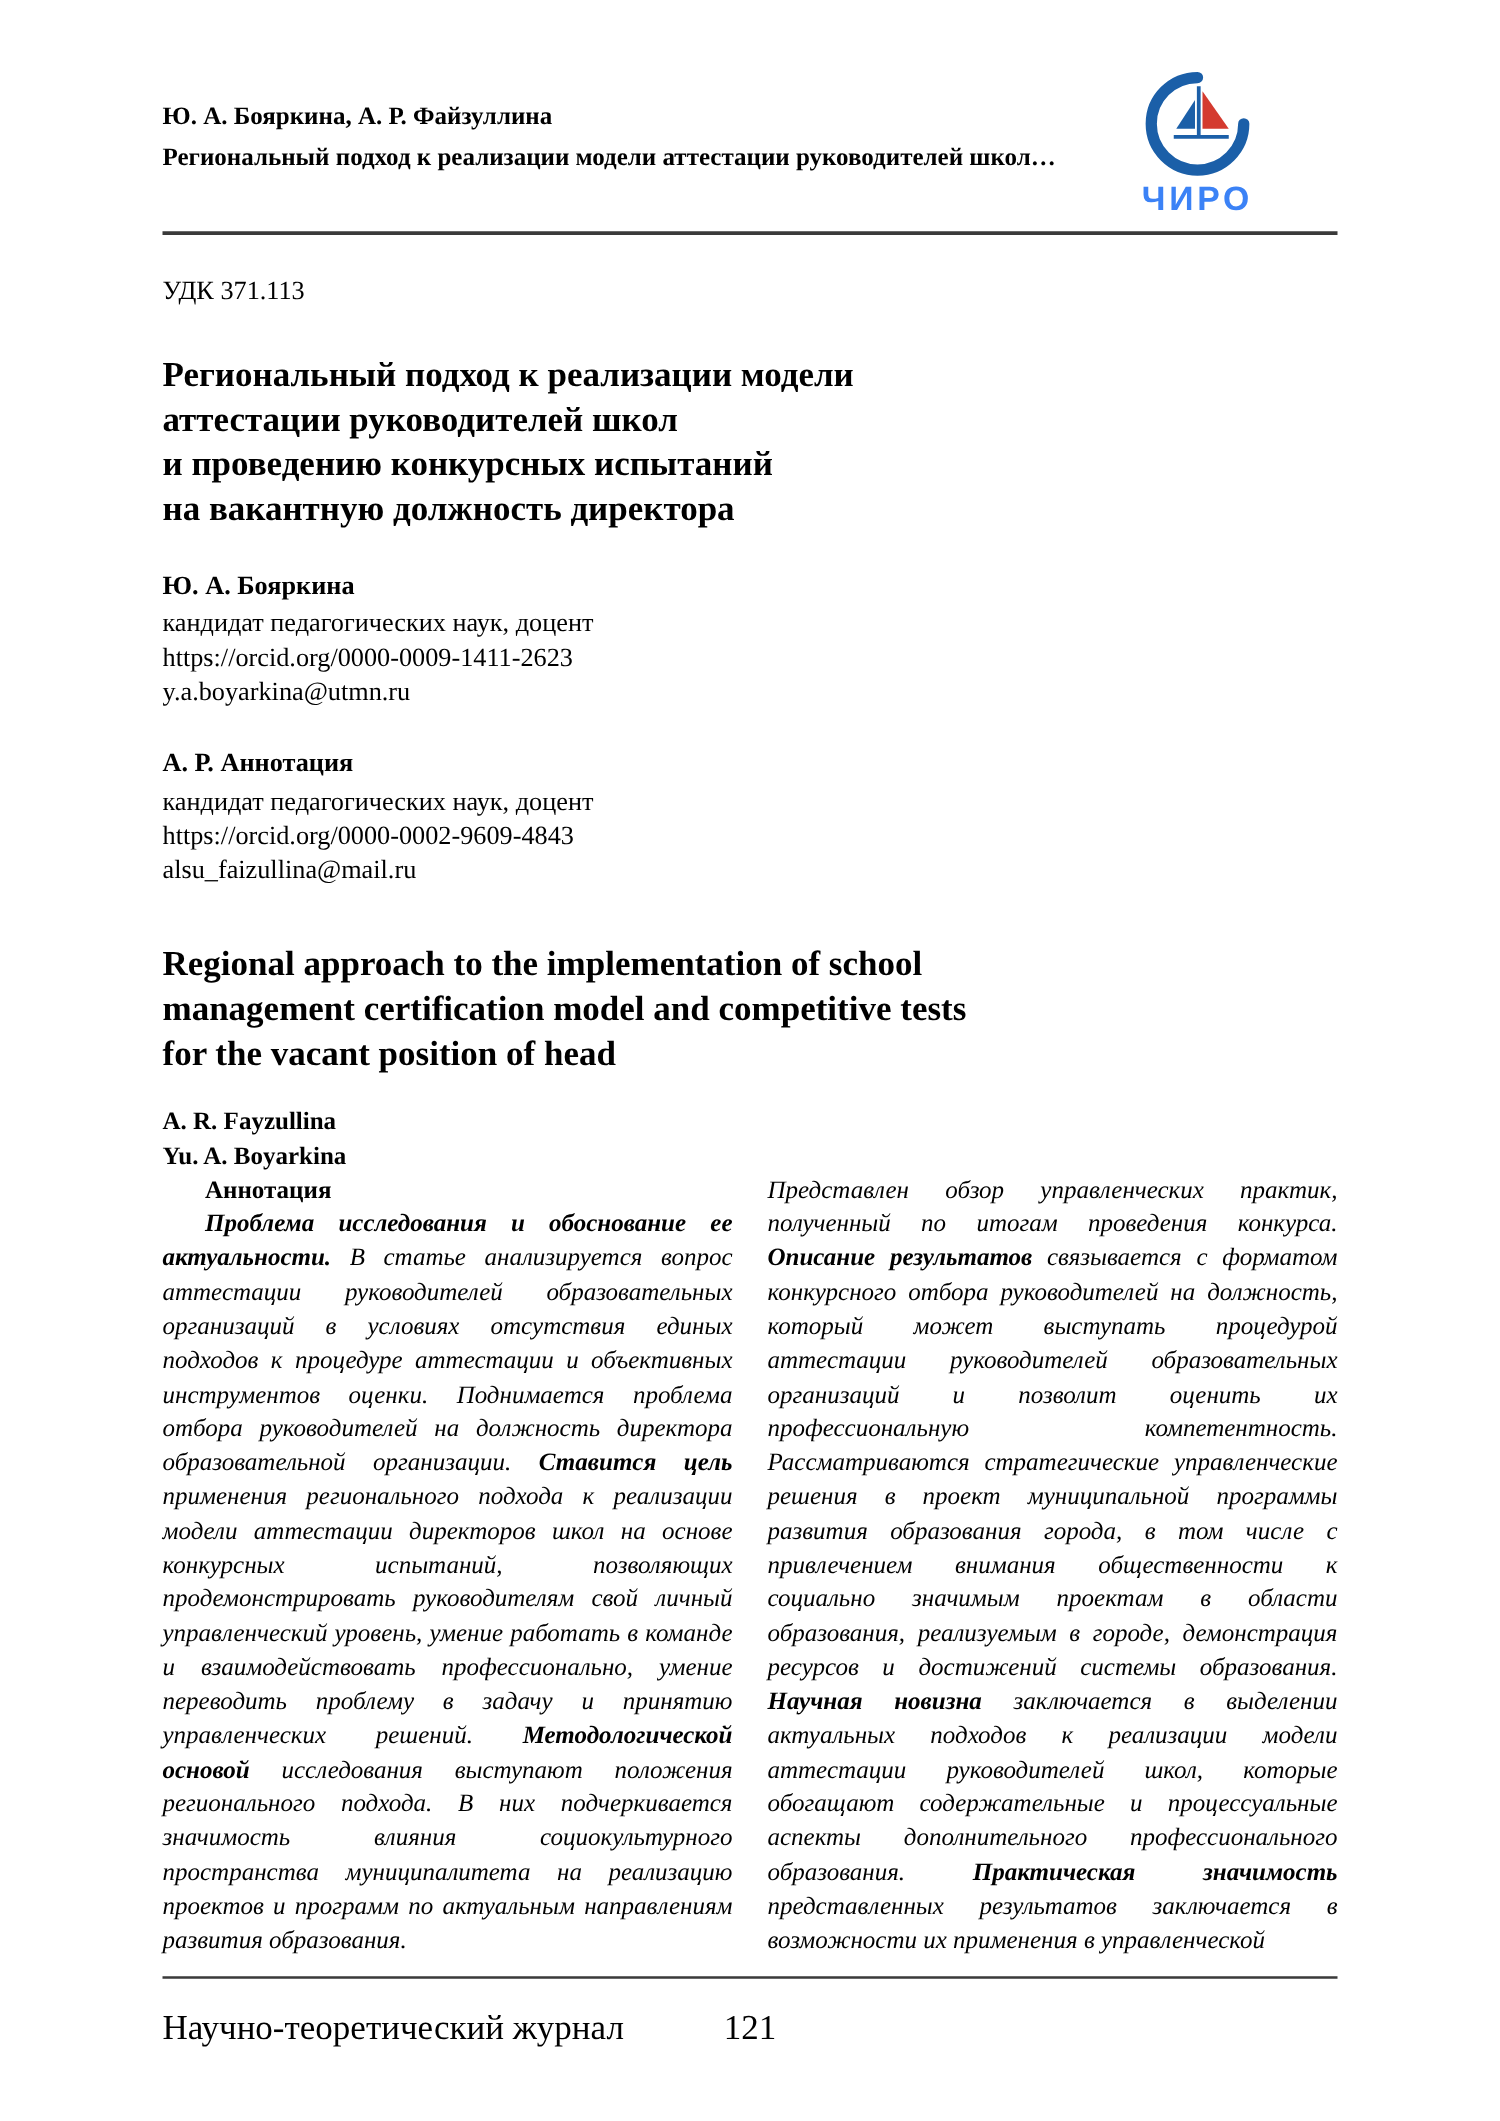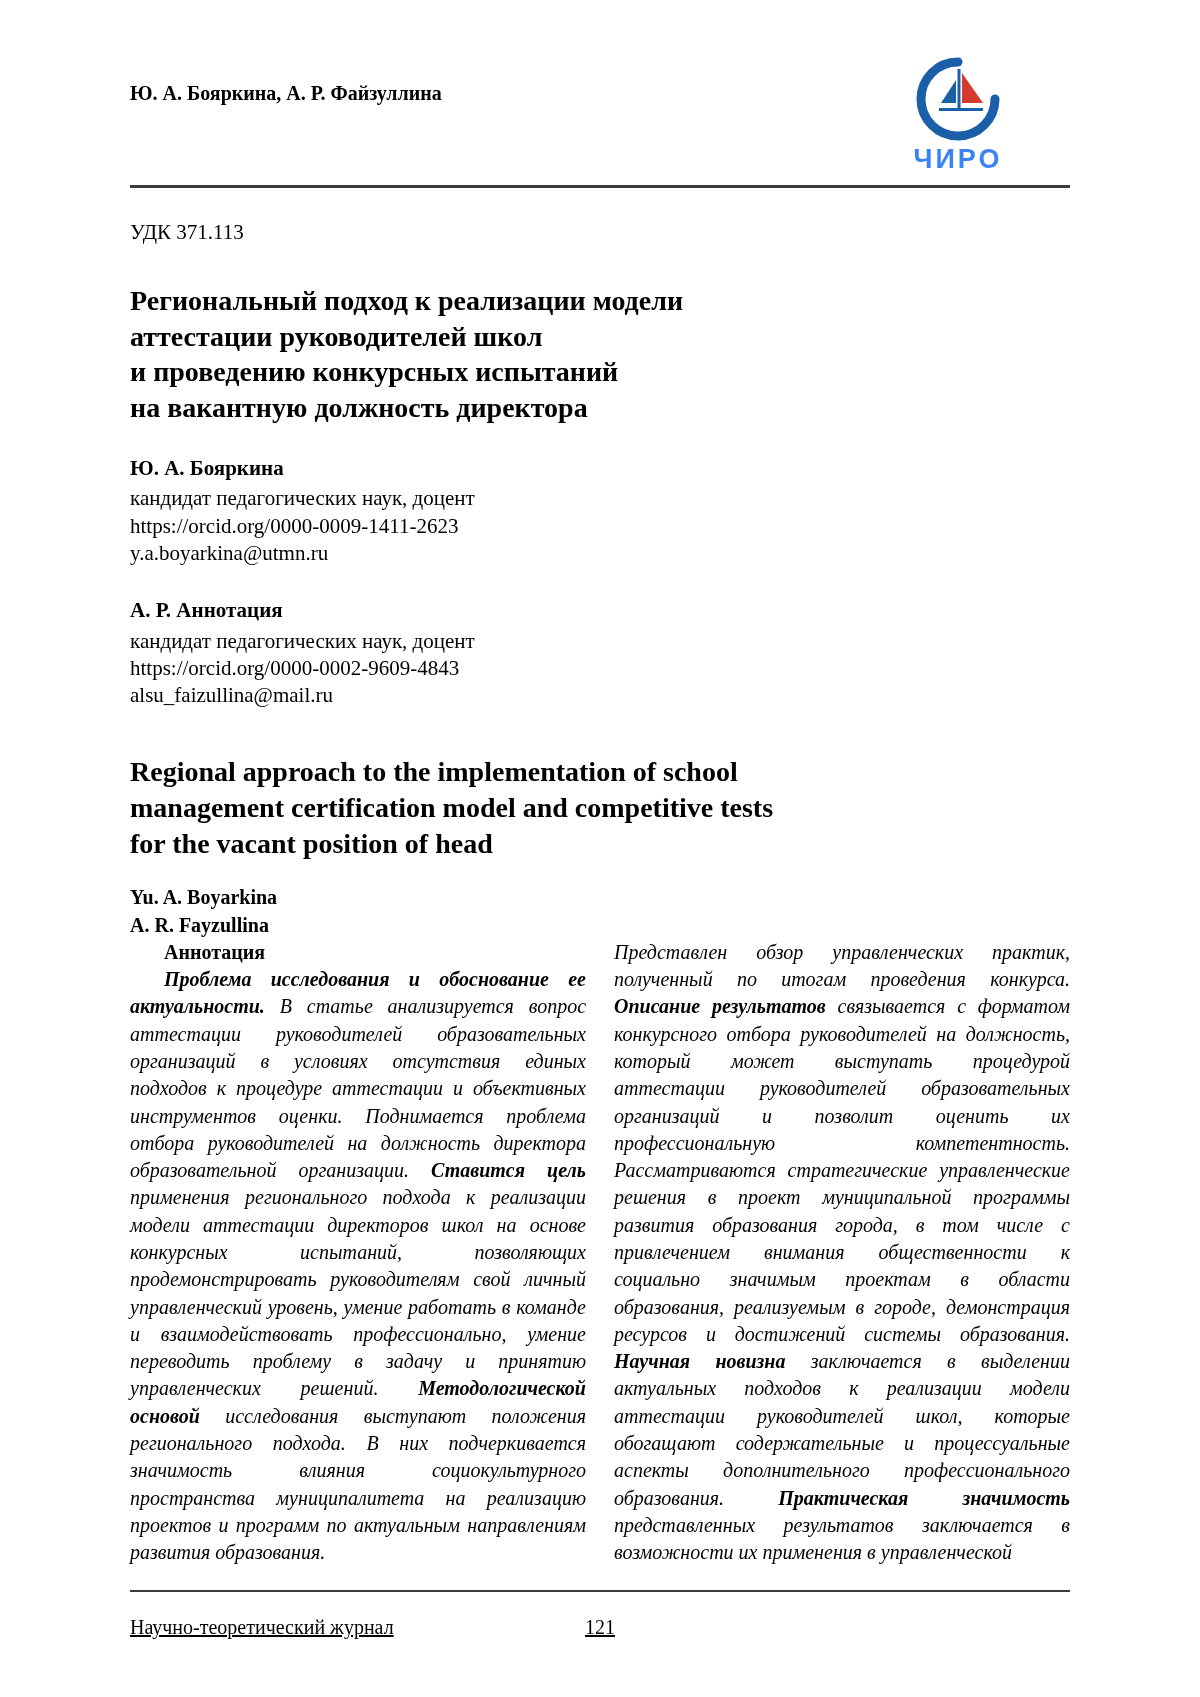--- a/index.html
+++ b/index.html
@@ -53,33 +53,34 @@
     hyphens:auto; -webkit-hyphens:auto;
   }
   .abstract-heading { font-weight:bold; text-indent:34px; }
   .abstract-text { font-style:italic; }
   .abstract-text.indent { text-indent:34px; }
   .abstract-text .b { font-weight:bold; }
 
   
   .footer { position:absolute; left:130px; right:130px; bottom:58px; }
   .footer-rule { border:none; border-top:2px solid #3a3a3a; margin-bottom:24px; }
-  .footer-row { display:grid; grid-template-columns:1fr auto 1fr; font-size:20px; align-items:baseline;text-decoration:underline; }
+  .footer-row { display:grid; grid-template-columns:1fr auto 1fr; font-size:28px; align-items:baseline; }
   .footer-journal { text-align:left; }
   .footer-page { text-align:center; }
   .footer-issue { text-align:right; }
 </style>
 </head>
 <body>
 
 <div class="page">
 
   <header class="header">
     <div class="header-text">
       <div class="header-authors">Ю. А. Бояркина, А. Р. Файзуллина</div>
+      <div class="header-running-title">Региональный подход к реализации модели аттестации руководителей школ…</div>
     </div>
     <div class="logo">
       <svg width="86" height="86" viewBox="0 0 86 86" aria-hidden="true">
         <path d="M 43 6 A 37 37 0 1 0 80 43" fill="none" stroke-width="9" stroke-linecap="round" stroke="#1b5fa8"></path>
         <line x1="44" y1="13" x2="44" y2="52" stroke-width="3" stroke="#1b5fa8"></line>
         <polygon points="47,17 47,47 68,47" fill="#d43a2f"></polygon>
         <polygon points="41,24 41,47 26,47" fill="#1b5fa8"></polygon>
         <rect x="24" y="52" width="44" height="3" fill="#1b5fa8"></rect>
       </svg>
       <div class="logo-text">ЧИРО</div>
@@ -109,22 +110,22 @@
       <div class="author-degree">кандидат педагогических наук, доцент</div>
       <div class="author-orcid">https://orcid.org/0000-0002-9609-4843</div>
       <div class="author-email">alsu_faizullina@mail.ru</div>
     </section>
 
     <h2 class="title-en">Regional approach to the implementation of school
 management certification model and competitive tests
 for the vacant position of head</h2>
 
     <div class="authors-en">
+      <div>A. R. Fayzullina</div>
       <div>Yu. A. Boyarkina</div>
-      <div>A. R. Fayzullina</div>
     </div>
 
     <section class="abstract">
       <div class="col">
         <div class="abstract-heading">Аннотация</div>
         <p class="abstract-text indent"><span class="b">Проблема исследования и обоснование ее актуальности. </span><span>В статье анализируется вопрос аттестации руководителей образовательных организаций в условиях отсутствия единых подходов к процедуре аттестации и объективных инструментов оценки. Поднимается проблема отбора руководителей на должность директора образовательной организации. </span><span class="b">Ставится цель </span><span>применения регионального подхода к реализации модели аттестации директоров школ на основе конкурсных испытаний, позволяющих продемонстрировать руководителям свой личный управленческий уровень, умение работать в команде и взаимодействовать профессионально, умение переводить проблему в задачу и принятию управленческих решений. </span><span class="b">Методологической основой </span><span>исследования выступают положения регионального подхода. В них подчеркивается значимость влияния социокультурного пространства муниципалитета на реализацию проектов и программ по актуальным направлениям развития образования.</span></p>
       </div>
       <div class="col">
         <p class="abstract-text"><span>Представлен обзор управленческих практик, полученный по итогам проведения конкурса. </span><span class="b">Описание результатов </span><span>связывается с форматом конкурсного отбора руководителей на должность, который может выступать процедурой аттестации руководителей образовательных организаций и позволит оценить их профессиональную компетентность. Рассматриваются стратегические управленческие решения в проект муниципальной программы развития образования города, в том числе с привлечением внимания общественности к социально значимым проектам в области образования, реализуемым в городе, демонстрация ресурсов и достижений системы образования. </span><span class="b">Научная новизна </span><span>заключается в выделении актуальных подходов к реализации модели аттестации руководителей школ, которые обогащают содержательные и процессуальные аспекты дополнительного профессионального образования. </span><span class="b">Практическая значимость </span><span>представленных результатов заключается в возможности их применения в управленческой</span></p>
       </div>

